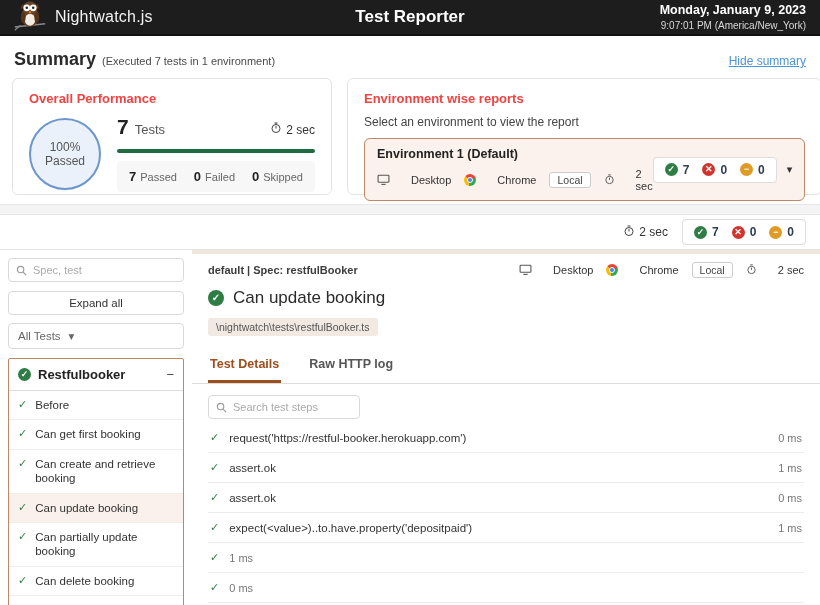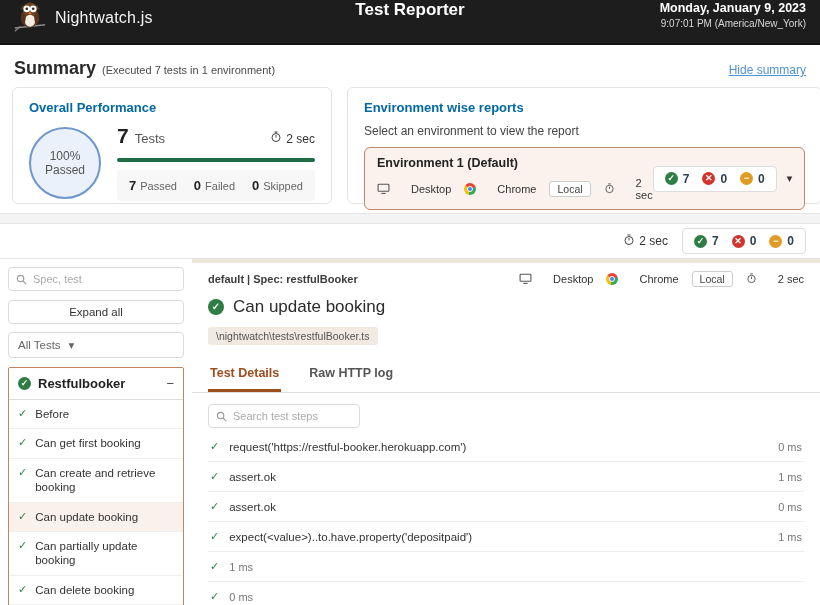--- a/index.html
+++ b/index.html
@@ -1,40 +1,40 @@
 <!DOCTYPE html>
 <html><head>
 <meta charset="utf-8">
 <style>
   * { margin:0; padding:0; box-sizing:border-box; }
   html,body { width:820px; height:605px; overflow:hidden; background:#fff;
     font-family:"Liberation Sans", sans-serif; color:#333; }
 
   
-  .topbar { position:relative; height:45px; background:#1d1d1d; color:#fff;
-    display:flex; align-items:flex-start; padding:0 14px; border-bottom:2px solid #111; }
+  .topbar { position:relative; height:36px; background:#1d1d1d; color:#fff;
+    display:flex; align-items:center; padding:0 14px; border-bottom:2px solid #111; }
   .brand { display:flex; align-items:center; gap:9px; }
   .brand-name { font-size:16px; font-weight:400; color:#f2f2f2; letter-spacing:.2px; }
   .app-title { position:absolute; left:0; right:0; text-align:center; font-size:17px; font-weight:700; pointer-events:none; }
   .datetime { margin-left:auto; text-align:right; line-height:1.35; }
   .date-line { font-size:12.5px; font-weight:700; }
   .time-line { font-size:10px; color:#d8d8d8; }
 
   
   .summary-row { display:flex; align-items:baseline; padding:13px 14px 8px; }
   .summary-title { font-size:18px; font-weight:700; color:#2b2b2b;text-align:right; }
   .summary-sub { font-size:11px; color:#4a4a4a; margin-left:6px; }
   .hide-link { margin-left:auto; font-size:12px; color:#4f93d6; text-decoration:underline; cursor:pointer; }
 
   
   .cards { display:flex; gap:15px; padding:0 12px; }
   .card { background:#fff; border:1px solid #e3e3e3; border-radius:6px; padding:12px 16px; height:117px; }
   .card-overall { width:320px; flex:none; }
   .card-env { flex:1; }
-  .card-title { font-size:13px; font-weight:700; color:#0369a1; margin-bottom:9px; }
+  .card-title { font-size:13px; font-weight:700; color:#ef4444; margin-bottom:9px; }
 
   .overall-body { display:flex; gap:16px; align-items:center; }
   .donut { width:72px; height:72px; border-radius:50%; border:2px solid #6c96cd; background:#eaf1fa;
     display:flex; flex-direction:column; align-items:center; justify-content:center; font-size:12px; color:#555; flex:none; }
   .overall-right { flex:1; }
   .tests-line { display:flex; align-items:baseline; }
   .tests-count { font-size:21px; font-weight:700; color:#222; }
   .tests-label { font-size:13px; color:#555; margin-left:6px; }
   .dur { margin-left:auto; display:flex; align-items:center; gap:4px; font-size:12px; color:#333; }
   .green-bar { height:4px; background:#1c6b41; border-radius:2px; margin:10px 0 8px; }

